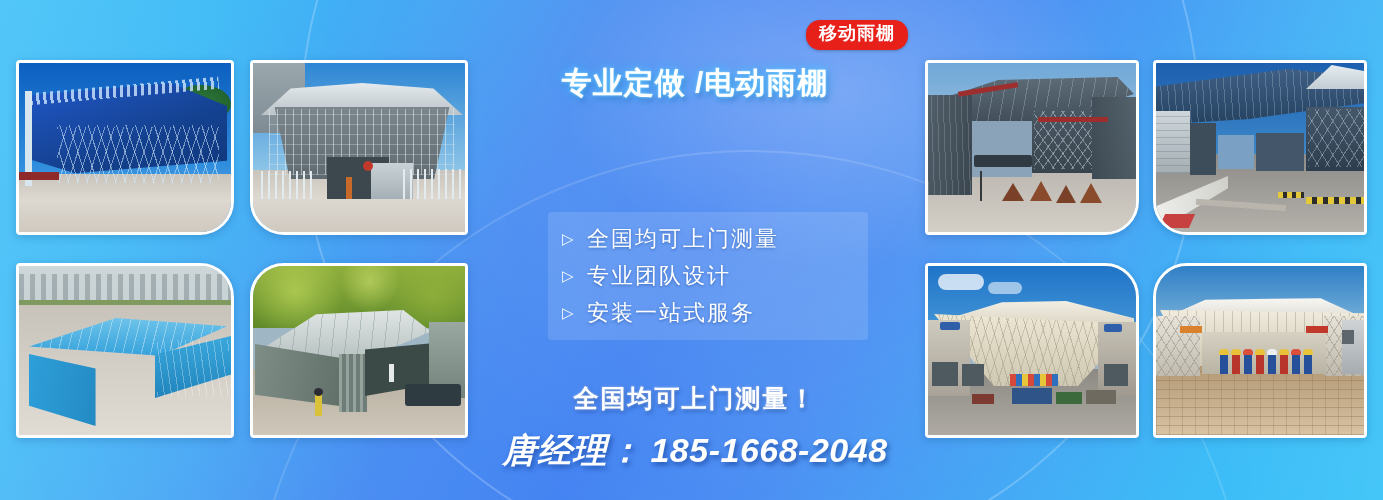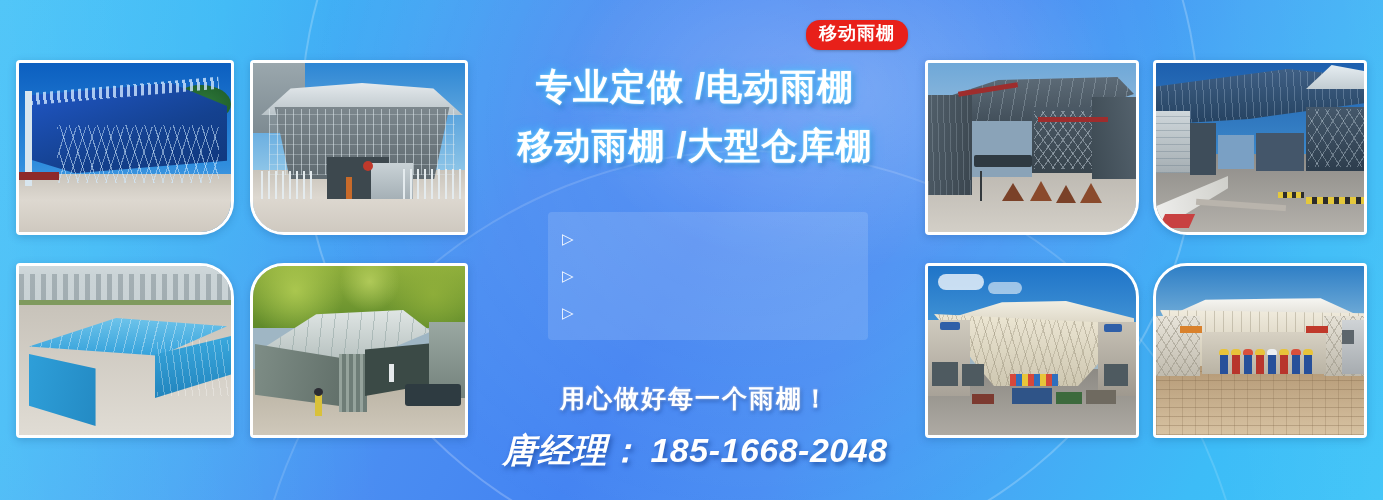--- a/index.html
+++ b/index.html
@@ -95,21 +95,21 @@
     border-radius:14px;
     line-height:1.2;
     box-shadow:0 1px 3px rgba(0,0,0,.25);
     white-space:nowrap;
   }
   .headline {
     position:absolute; left:0; width:450px;
     text-align:center;
     color:#ffffff;
     font-weight:bold;
-    font-size:36px;
+    font-size:30px;
     letter-spacing:1px;
     white-space:nowrap;
     text-shadow:
       0 0 2px #8fd8ff,
       0 0 6px #63c6ff,
       0 0 13px #3aa9fb,
       2px 3px 5px rgba(10,55,140,.55);
   }
   .hl1 { top:63px; }
   .hl2 { top:122px; }
@@ -232,35 +232,37 @@
       <div class="sh" style="left:61px;top:122px;width:9px;height:8px;border-radius:50%;background:#2b2b33;"></div>
       <div class="sh" style="left:136px;top:98px;width:5px;height:18px;background:#e6eaec;"></div>
     </div>
   </div>
 
   <div class="center">
 
     <div class="badge">移动雨棚</div>
 
     <div class="headline hl1">专业定做 /电动雨棚</div>
-    <div class="headline hl2">移动雨棚 /大型仓库棚</div>
 
     <div class="bullets">
       <div class="bullet">
         <span class="tri">▷</span>
+        <span>全国均可上门测量</span>
       </div>
       <div class="bullet">
         <span class="tri">▷</span>
+        <span>专业团队设计</span>
       </div>
       <div class="bullet">
         <span class="tri">▷</span>
+        <span>安装一站式服务</span>
       </div>
     </div>
 
-    <div class="tagline">用心做好每一个雨棚！</div>
+    <div class="tagline">全国均可上门测量！</div>
 
     <div class="phone">
       <span class="nm">唐经理：</span><span class="num">185-1668-2048</span>
     </div>
   </div>
 
   <div class="photo ph-tl" style="left:925px;top:60px;width:214px;height:175px;">
     <div class="scene">
       <div class="sky-pale" style="background:linear-gradient(#6fa8d8,#b6cfe2 70%,#d2dde4);"></div>
       <div class="ground gr-conc" style="height:72px;background:linear-gradient(#b9b5ae,#d3cfc7);"></div>

